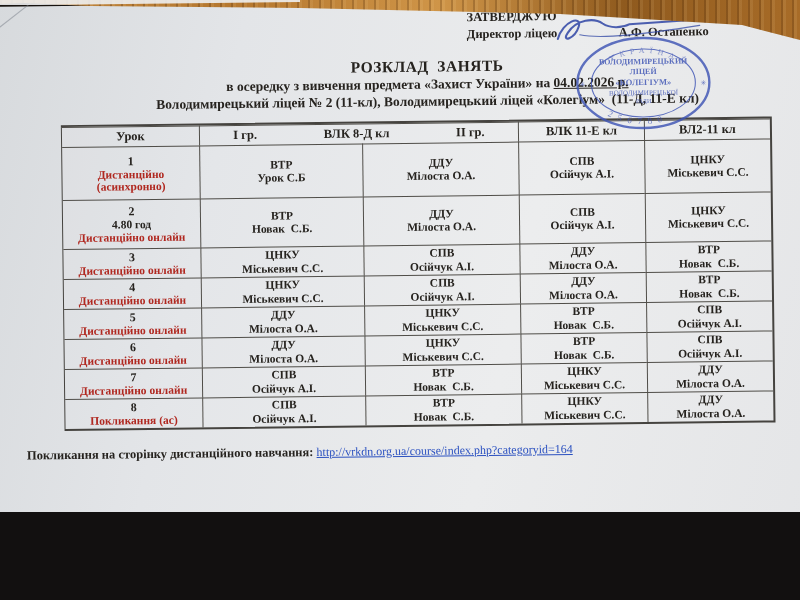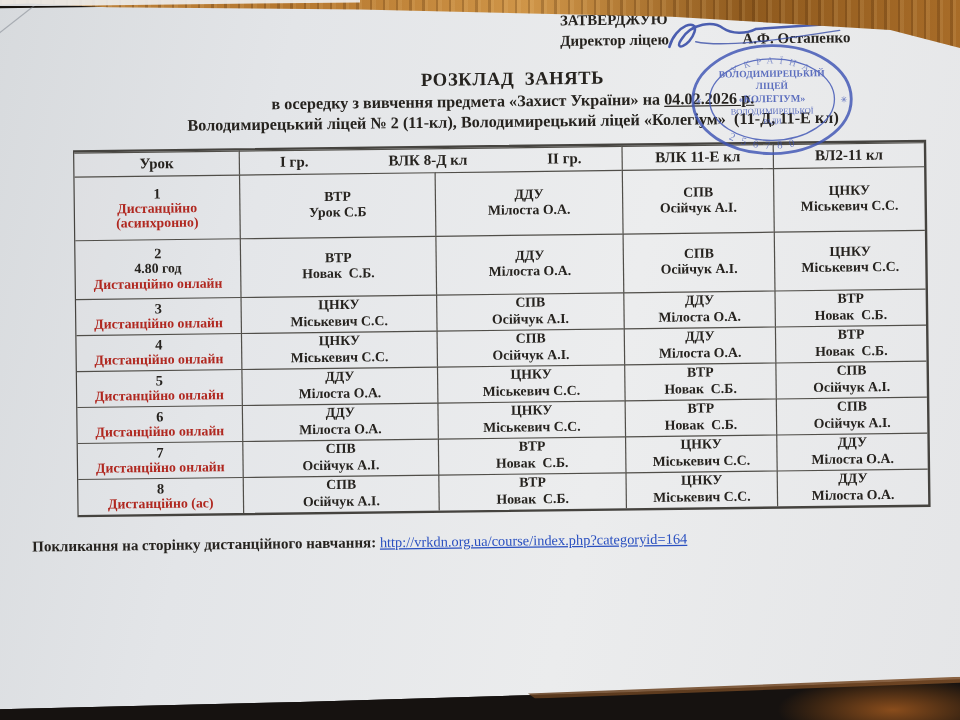--- a/index.html
+++ b/index.html
@@ -1,17 +1,17 @@
 <!DOCTYPE html>
 <html><head>
 <meta charset="utf-8">
 <style>
   html,body{margin:0;padding:0;}
   body{width:800px;height:600px;overflow:hidden;font-family:"Liberation Serif","DejaVu Serif",serif;background:#121010;}
-  .photo{position:relative;width:800px;height:600px;overflow:hidden;background:#17130f;}
+  .photo{position:relative;width:800px;height:512px;overflow:hidden;background:#17130f;}
   
   .paperbg{position:absolute;left:-22px;top:2px;width:844px;height:588px;z-index:1;
     transform:rotate(-0.7deg);transform-origin:420px 295px;
     background:linear-gradient(103deg,#d6d9dc 0%,#e3e5e8 28%,#ebeced 62%,#e4e5e7 100%);}
   .fold-line{position:absolute;left:-14px;top:14px;width:60px;height:1px;background:rgba(120,125,135,.5);transform:rotate(-38deg);z-index:2;}
   .sheet{position:absolute;inset:0;z-index:3;transform:rotate(-0.7deg);transform-origin:400px 300px;color:#26231f;}
   
   .wood{position:absolute;left:0;top:0;width:800px;height:42px;z-index:6;
     background:
       repeating-linear-gradient(90deg,rgba(60,30,5,.22) 0 2px,rgba(255,225,170,.10) 2px 5px,rgba(0,0,0,0) 5px 11px),
@@ -258,21 +258,21 @@
           <div class="s">ЦНКУ</div>
           <div class="t">Міськевич С.С.</div>
         </div>
       <div class="cell rS">
           <div class="s">ДДУ</div>
           <div class="t">Мілоста О.А.</div>
         </div>
 
       <div class="cell first rS">
         <div class="num">8</div>
-        <div class="note">Дистанційно (ас)</div>
+        <div class="note">Покликання (ас)</div>
       </div>
       <div class="cell rS">
           <div class="s">СПВ</div>
           <div class="t">Осійчук А.І.</div>
         </div>
       <div class="cell rS">
           <div class="s">ВТР</div>
           <div class="t">Новак  С.Б.</div>
         </div>
       <div class="cell rS">

